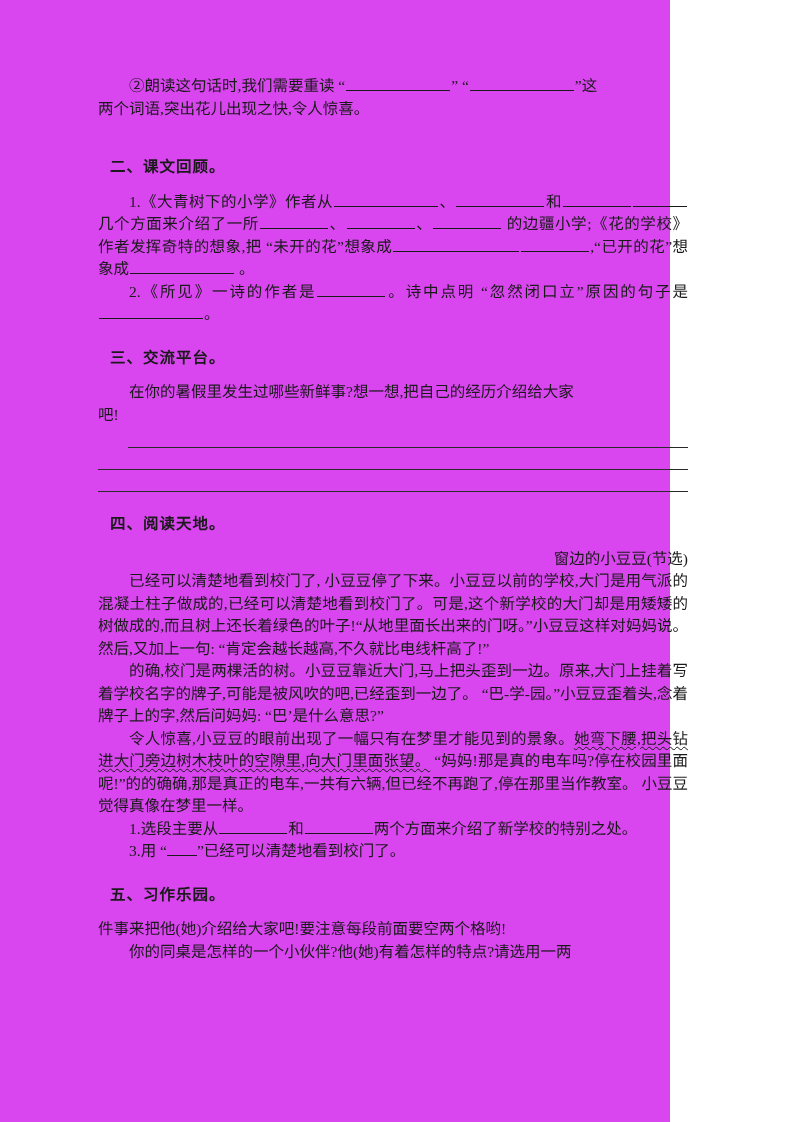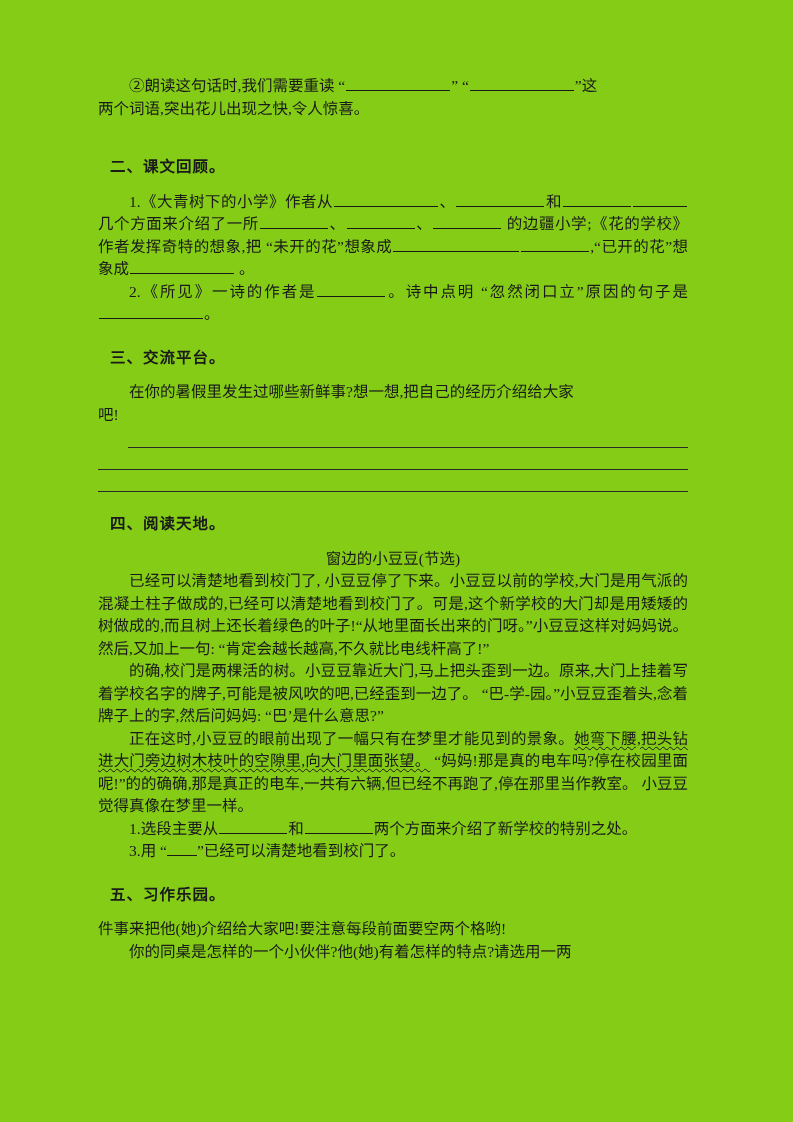--- a/index.html
+++ b/index.html
@@ -12,23 +12,23 @@
     width: 793px;
     height: 1122px;
     position: relative;
     font-family: "Liberation Serif", "DejaVu Serif", serif;
     color: #1a1a1a;
     overflow: hidden;
   }
   .page {
     position: absolute;
     left: 0; top: 0;
-    width: 793px;
+    width: 670px;
     height: 1122px;
-    background: #84cc16;
+    background: #d946ef;
   }
   .content {
     position: absolute;
     left: 98px;
     top: 75px;
     width: 590px;
   }
 
   
   .para {
@@ -48,21 +48,21 @@
     margin: 12px;
     letter-spacing: 1px;
   }
 
   .gap-s { height: 9px; }
   .gap-l { height: 24px; }
 
   .passage-title {
     font-size: 15.5px;
     line-height: 22.5px;
-    text-align: center;
+    text-align: right;
     margin: 0;
   }
 
   
   .blank {
     display: inline-block;
     border-bottom: 1px solid #1a1a1a;
     vertical-align: baseline;
     height: 15px;
     margin: 0 1px;
@@ -134,21 +134,21 @@
       <div class="rule"></div>
       <div class="rule"></div>
     </div>
 
     <div class="gap-s"></div>
 
     <div class="section-head">四、阅读天地。</div>
     <div class="passage-title">窗边的小豆豆(节选)</div>
     <div class="para indent2">已经可以清楚地看到校门了, 小豆豆停了下来。小豆豆以前的学校,大门是用气派的混凝土柱子做成的,已经可以清楚地看到校门了。可是,这个新学校的大门却是用矮矮的树做成的,而且树上还长着绿色的叶子!“从地里面长出来的门呀。”小豆豆这样对妈妈说。然后,又加上一句: “肯定会越长越高,不久就比电线杆高了!”</div>
     <div class="para indent2">的确,校门是两棵活的树。小豆豆靠近大门,马上把头歪到一边。原来,大门上挂着写着学校名字的牌子,可能是被风吹的吧,已经歪到一边了。 “巴-学-园。”小豆豆歪着头,念着牌子上的字,然后问妈妈: “巴’是什么意思?”</div>
-    <div class="para indent2"><span>正在这时,小豆豆的眼前出现了一幅只有在梦里才能见到的景象。</span><span class="wavy">她弯下腰,把头钻进大门旁边树木枝叶的空隙里,向大门里面张望。</span><span> “妈妈!那是真的电车吗?停在校园里面呢!”的的确确,那是真正的电车,一共有六辆,但已经不再跑了,停在那里当作教室。 小豆豆觉得真像在梦里一样。</span></div>
+    <div class="para indent2"><span>令人惊喜,小豆豆的眼前出现了一幅只有在梦里才能见到的景象。</span><span class="wavy">她弯下腰,把头钻进大门旁边树木枝叶的空隙里,向大门里面张望。</span><span> “妈妈!那是真的电车吗?停在校园里面呢!”的的确确,那是真正的电车,一共有六辆,但已经不再跑了,停在那里当作教室。 小豆豆觉得真像在梦里一样。</span></div>
 
     <div class="para indent2"><span>1.选段主要从</span><span class="blank b-m"></span><span>和</span><span class="blank b-m"></span><span>两个方面来介绍了新学校的特别</span><span>之处。</span></div>
 
 
     <div class="para indent2"><span>3.用 “</span><span class="mini-straight"></span><span>”已经可以清楚地看到校门了。</span></div>
 
     <div class="gap-s"></div>
 
     <div class="section-head">五、习作乐园。</div>
     <div class="para">件事来把他(她)介绍给大家吧!要注意每段前面要空两个格哟!</div>

